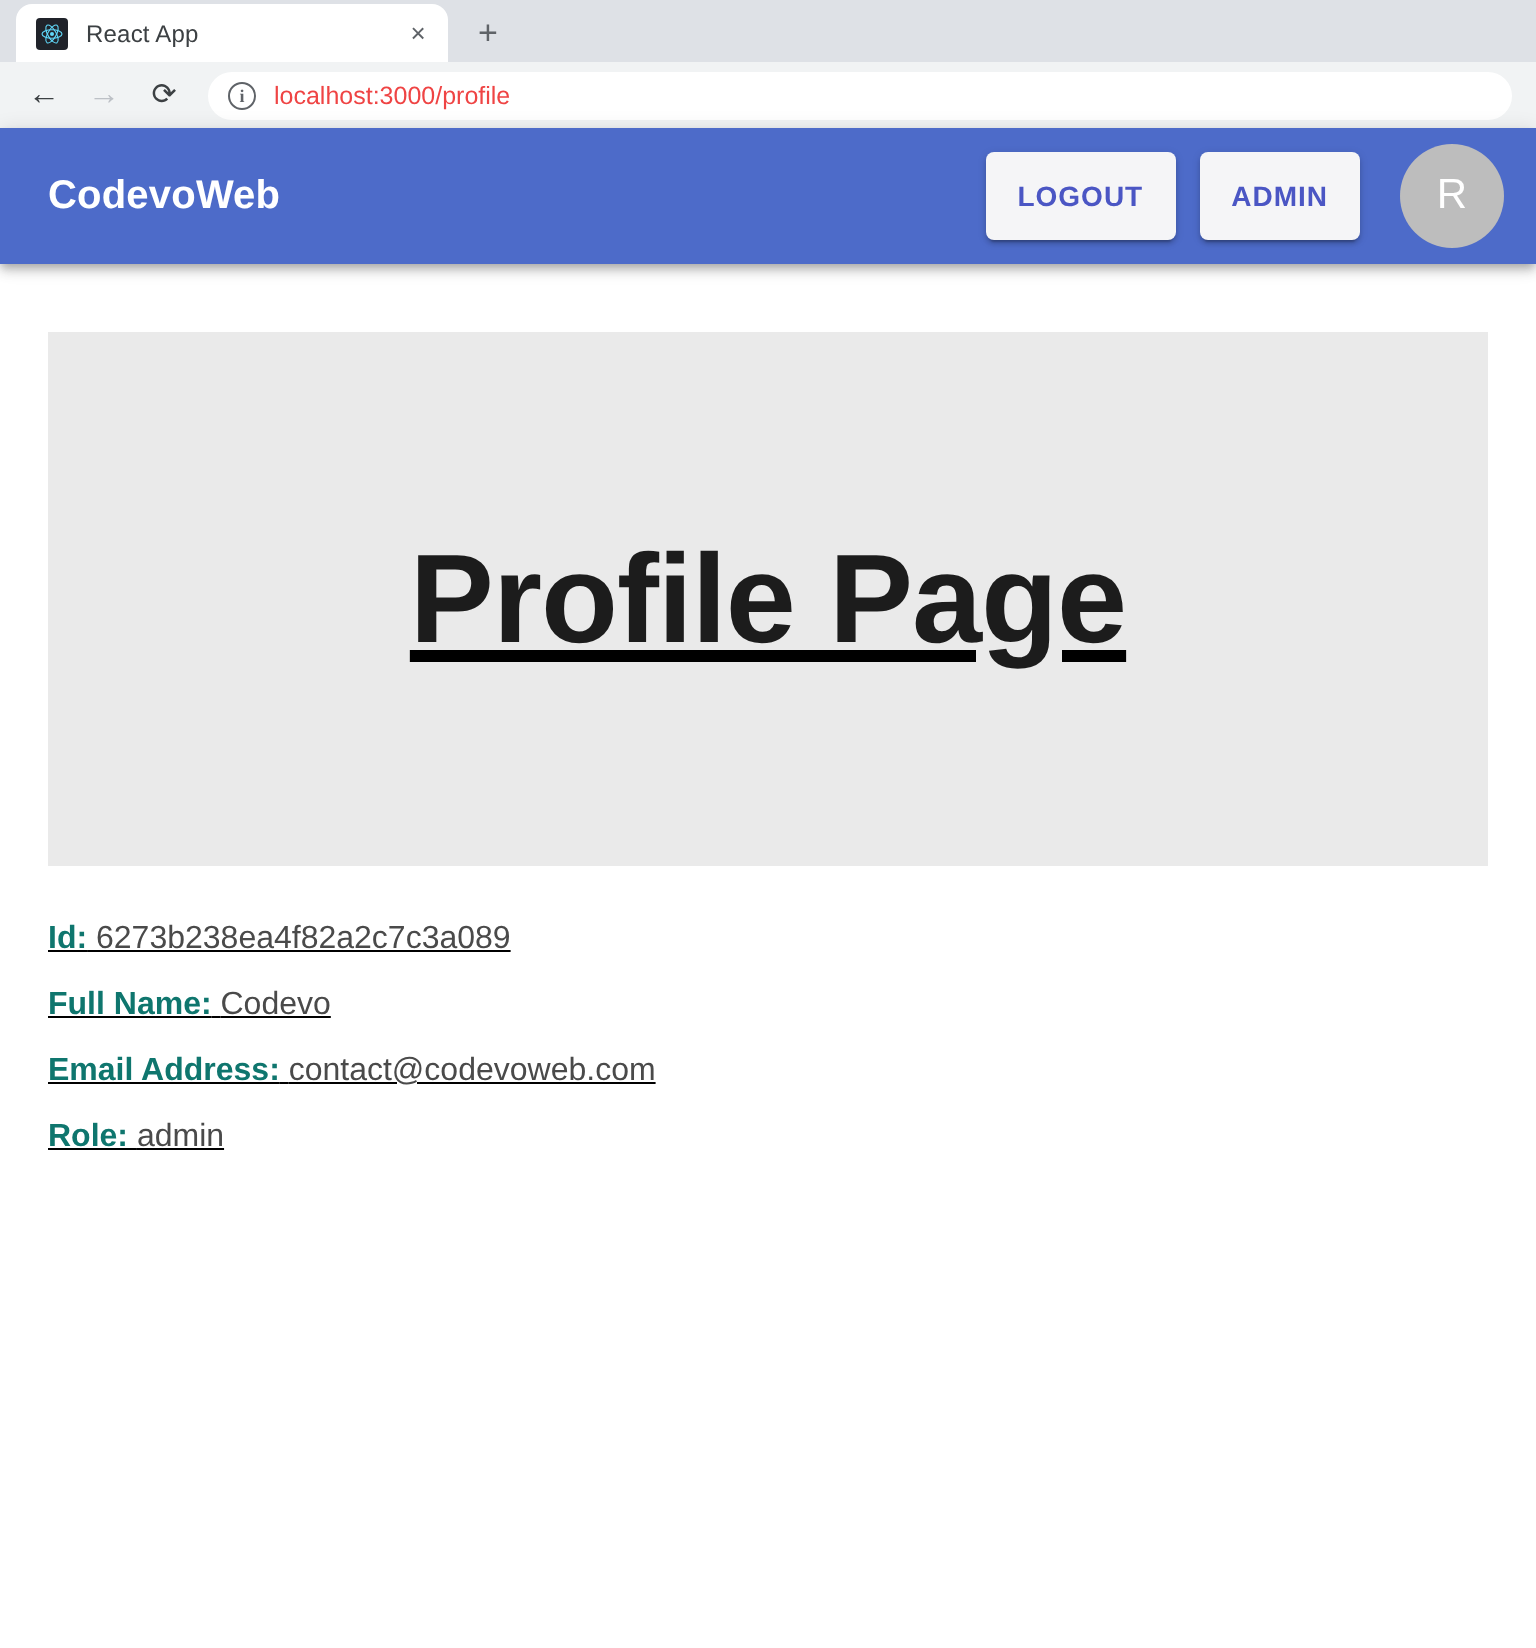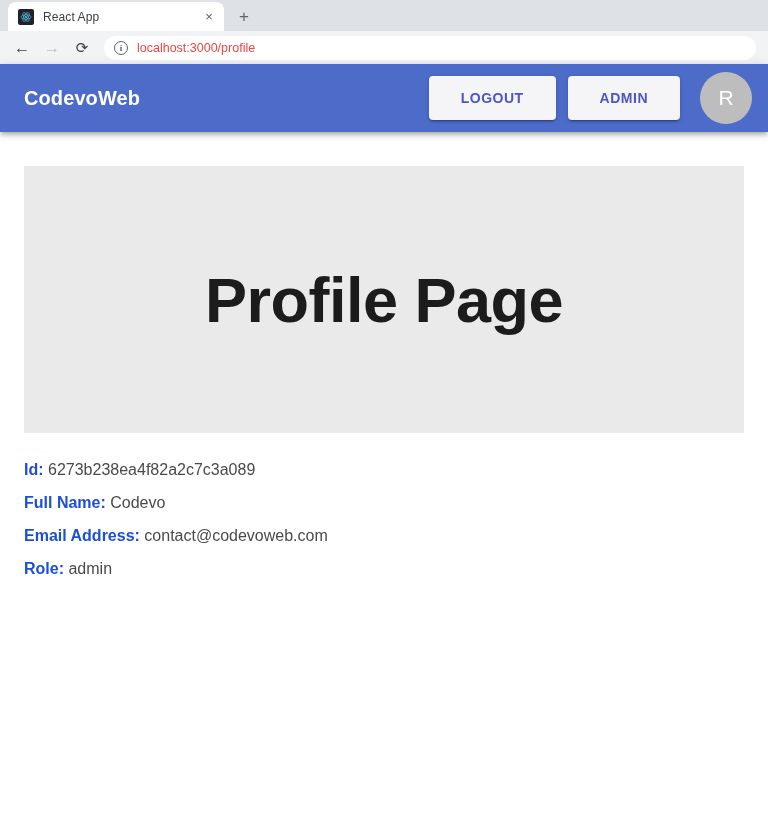--- a/index.html
+++ b/index.html
@@ -171,21 +171,21 @@
     align-items: center;
     gap: 12px;
   }
 
   .nav-button {
     background: #f5f5f7;
     color: #4b56c4;
     border: none;
     border-radius: 4px;
     height: 44px;
-    padding: 0 32px;
+    padding: 0 16px;
     font-family: "Liberation Sans", sans-serif;
     font-size: 14px;
     font-weight: bold;
     letter-spacing: 0.5px;
     box-shadow: 0 3px 1px -2px rgba(0,0,0,.2), 0 2px 2px 0 rgba(0,0,0,.14), 0 1px 5px 0 rgba(0,0,0,.12);
     cursor: pointer;
   }
 
   .avatar {
     width: 52px;
@@ -195,21 +195,21 @@
     color: #ffffff;
     display: flex;
     align-items: center;
     justify-content: center;
     font-size: 21px;
     margin-left: 8px;
     cursor: pointer;
   }
 
   
-  .content { padding: 34px 24px 0 24px; }
+  .content { padding: 34px 24px 0 24px; text-decoration: underline; }
 
   .hero-card {
     height: 267px;
     background: #eaeaea;
     display: flex;
     align-items: center;
     justify-content: center;
   }
 
   .hero-title {
@@ -222,21 +222,21 @@
   .detail-list { padding-top: 20px; }
 
   .detail-row {
     font-size: 16px;
     color: #4a4a4a;
     line-height: 33px;
   }
 
   .detail-label {
     font-weight: bold;
-    color: #1d4ed8;
+    color: #0f766e;
   }
 </style>
 </head>
 <body>
 
 <div class="browser-chrome">
 
   <div class="tab-strip">
     <div class="tab">
       <span class="tab-favicon">

